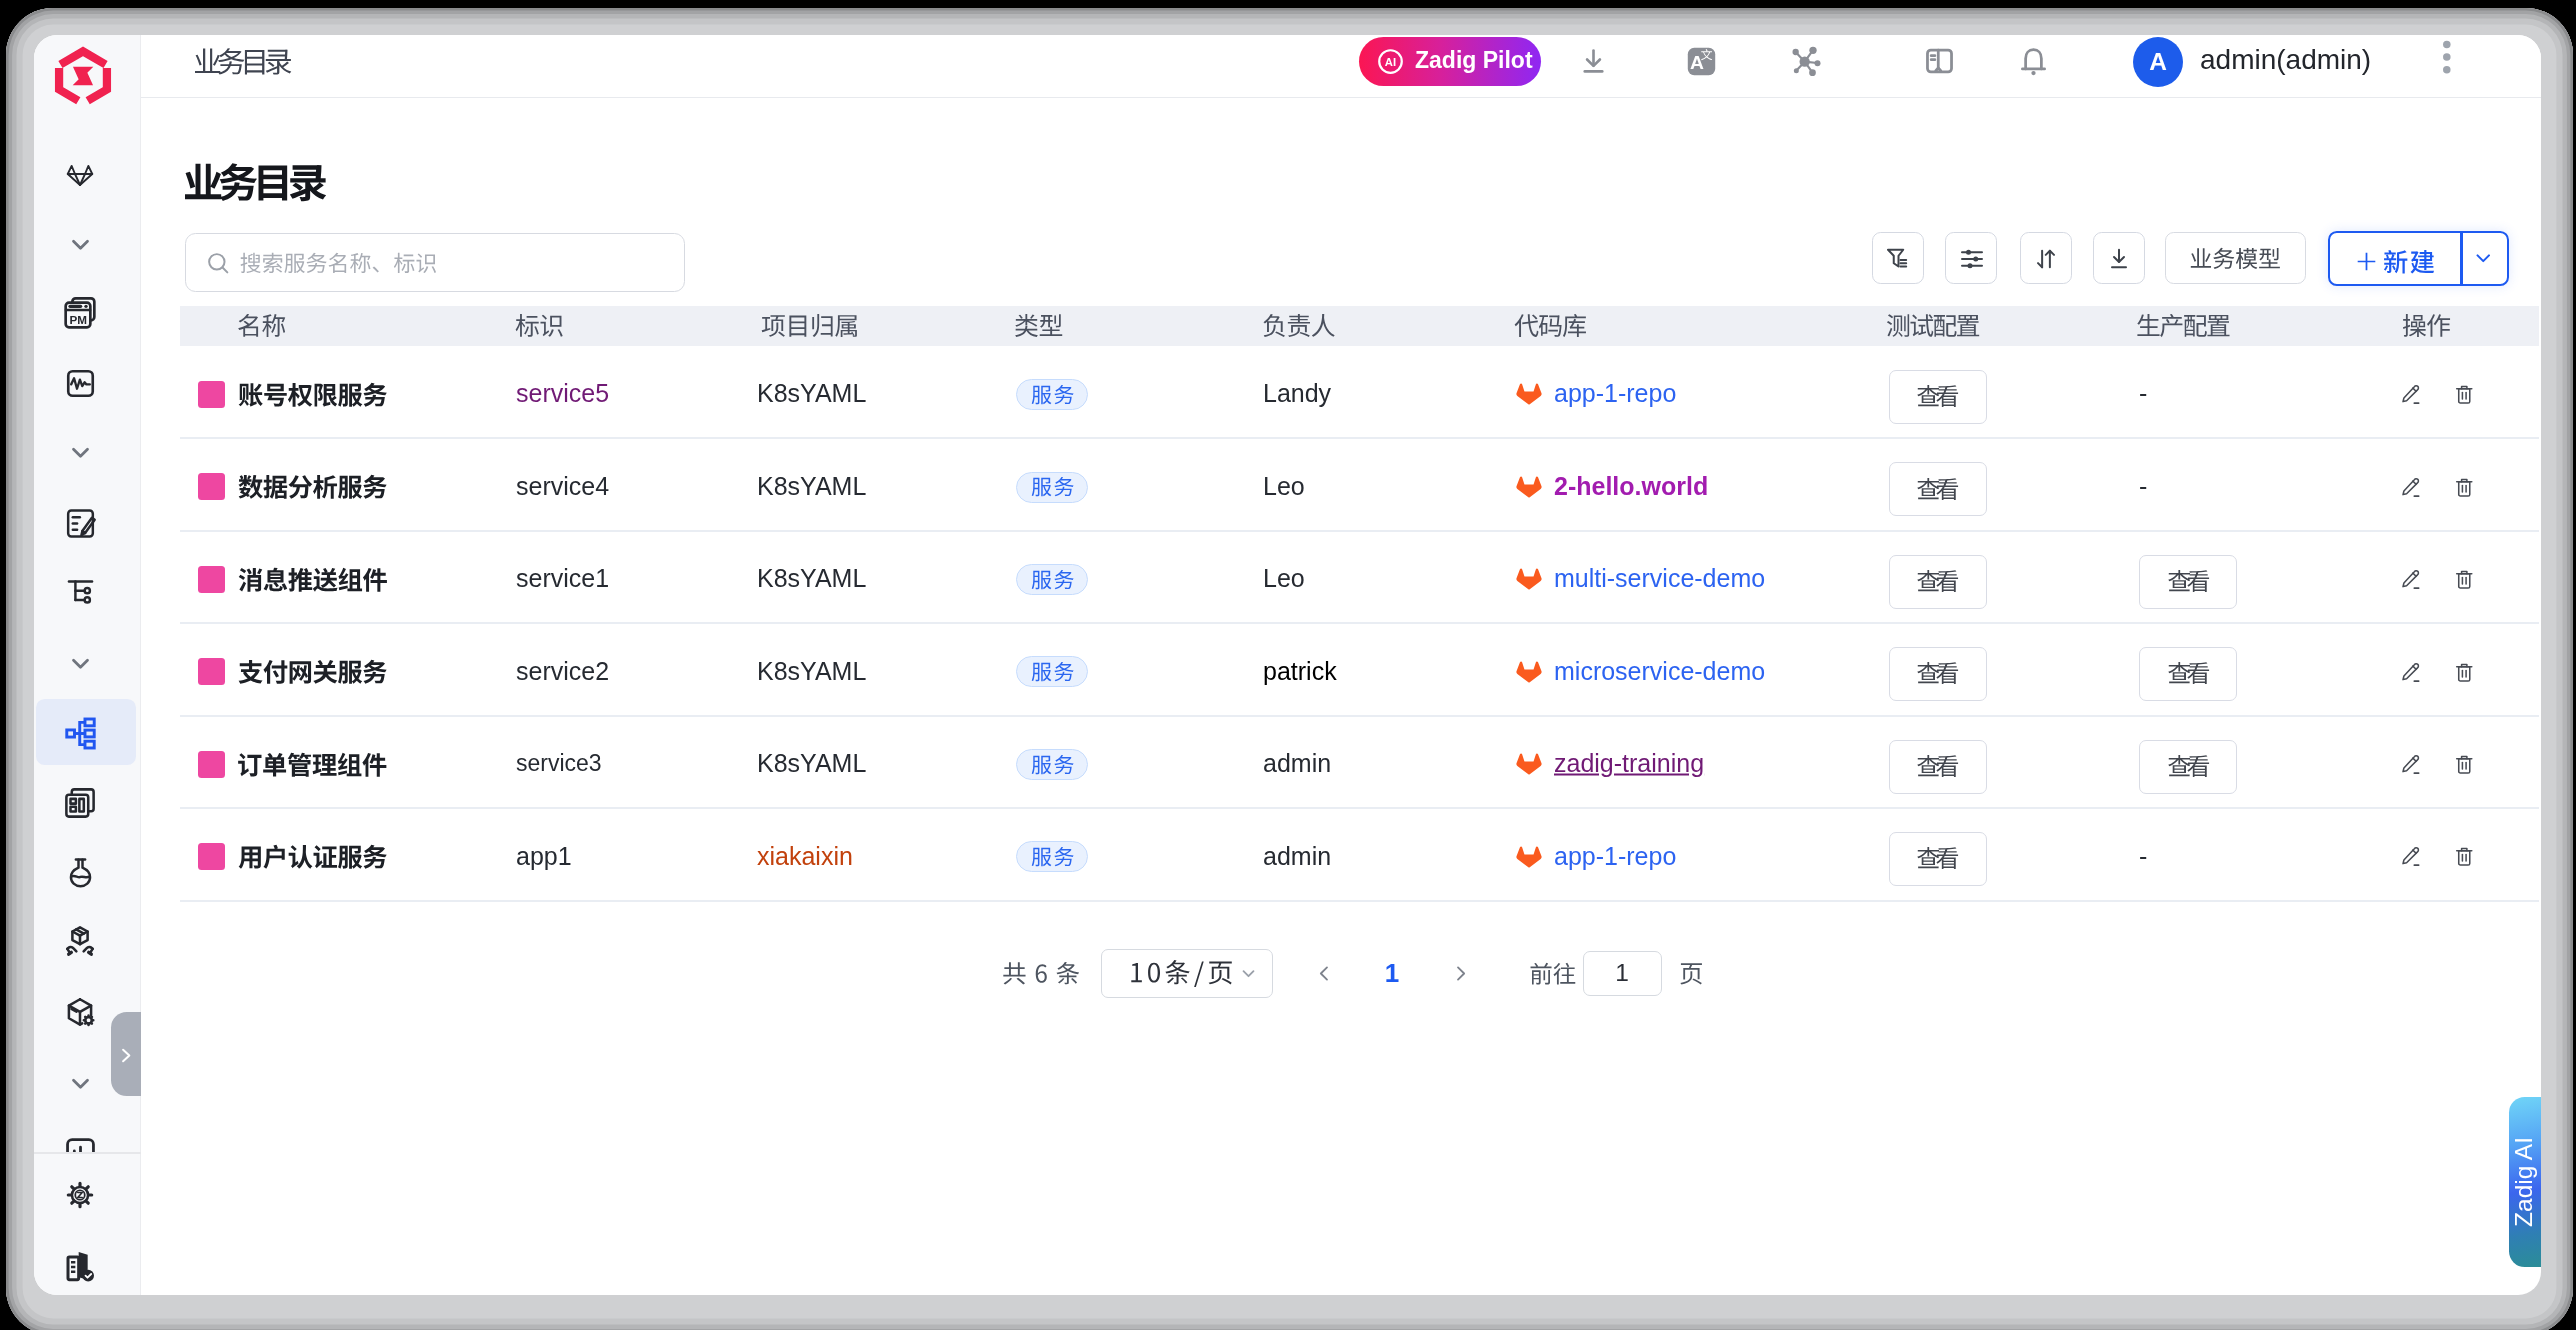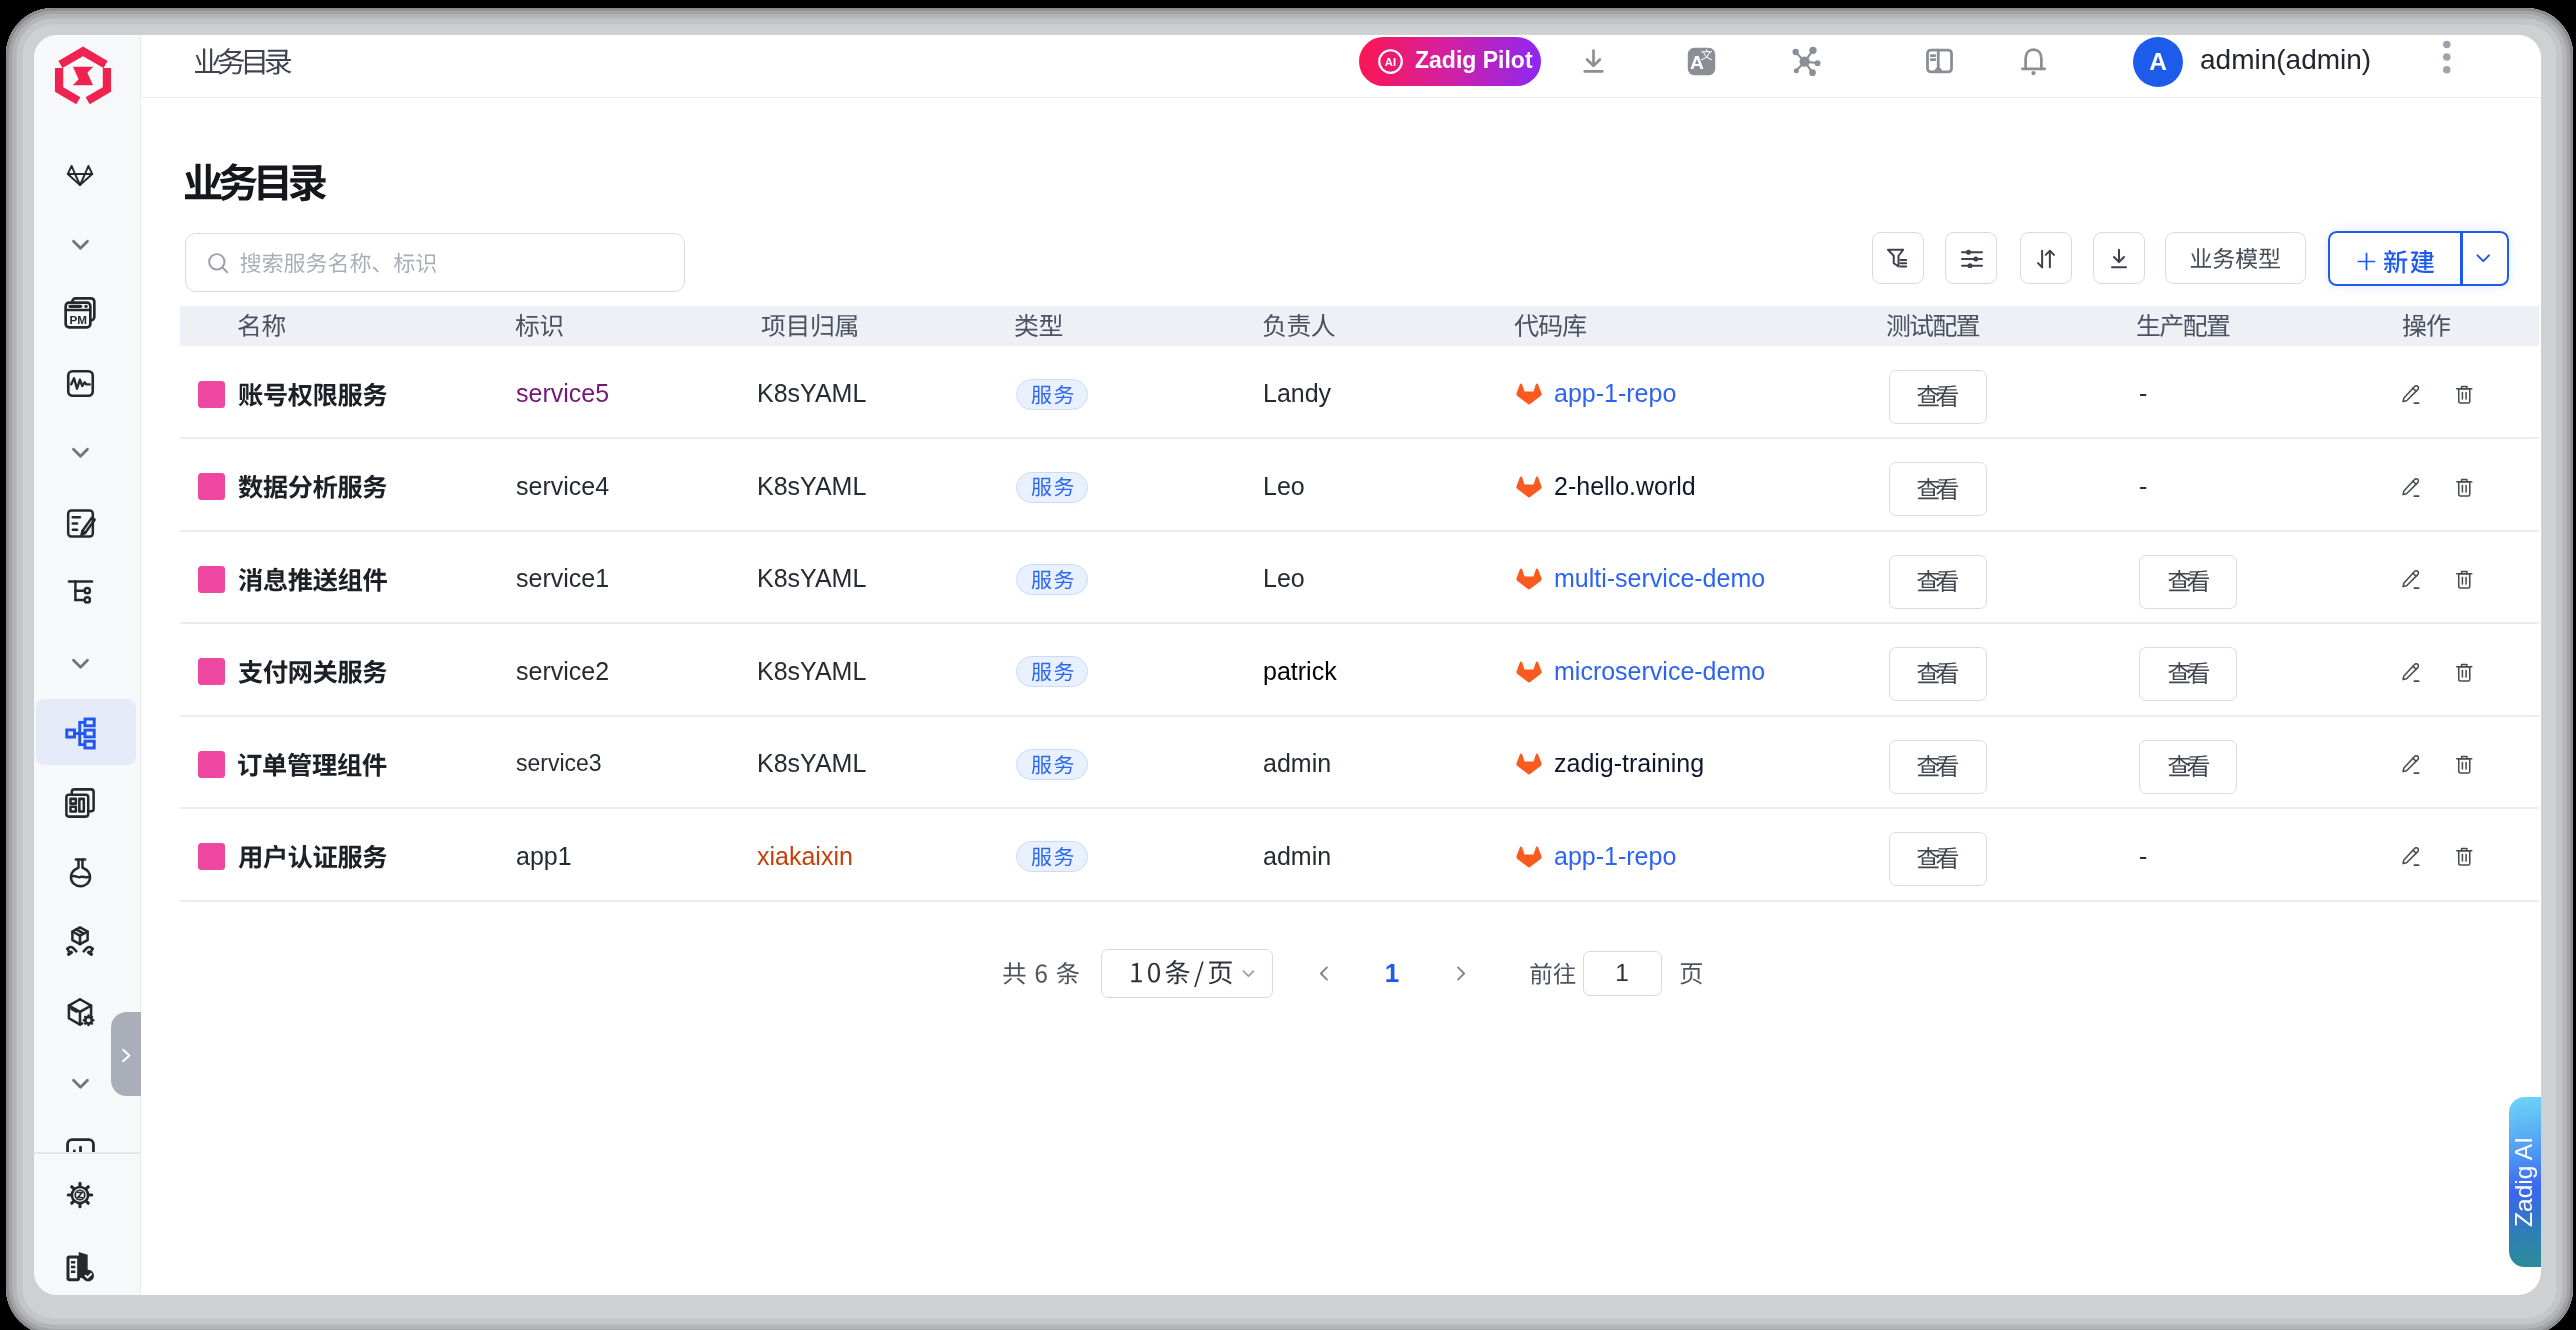--- a/index.html
+++ b/index.html
@@ -363,21 +363,21 @@
 <span class="abs t" style="left:482px;top:452px;font-size:25px;color:#262a31;font-weight:400;transform:translateY(-54%);">service4</span>
 <span class="abs t" style="left:723px;top:452px;font-size:25px;color:#262a31;font-weight:400;transform:translateY(-54%);">K8sYAML</span>
 <div class="abs" style="left:982px;top:437px;width:72px;height:31px;background:#e9f1fe;border:1.7px solid #c6dcfd;border-radius:15.7px"></div>
 <svg class="abs" style="left:997px;top:441px" width="63" height="30" viewBox="0 0 72 34">
       <path fill="#2a66f0" d="M2.6 1.8V10.5C2.6 14 2.4 18.8 0.8 22.2C1.2 22.4 2 22.8 2.3 23.1C3.4 20.8 3.9 17.8 4.1 14.9H7.9V20.9C7.9 21.2 7.8 21.3 7.4 21.3C7.1 21.3 6.1 21.3 5 21.3C5.3 21.8 5.5 22.6 5.5 23C7.2 23 8.1 23 8.7 22.7C9.4 22.4 9.6 21.9 9.6 20.9V1.8ZM4.2 3.5H7.9V7.5H4.2ZM4.2 9.1H7.9V13.2H4.2C4.2 12.2 4.2 11.3 4.2 10.5ZM20.6 11.7C20.1 13.8 19.2 15.6 18.2 17.1C17.1 15.5 16.2 13.7 15.6 11.7ZM11.7 1.9V23H13.4V11.7H14C14.8 14.2 15.8 16.5 17.2 18.5C16.1 19.8 14.8 20.9 13.5 21.6C13.9 21.9 14.4 22.5 14.5 22.9C15.9 22.1 17.1 21.1 18.2 19.8C19.3 21.2 20.6 22.3 22.1 23.1C22.4 22.6 22.9 22 23.3 21.7C21.8 21 20.4 19.8 19.2 18.5C20.8 16.4 21.9 13.7 22.6 10.4L21.5 10L21.2 10.1H13.4V3.6H20.1V6.6C20.1 6.8 20.1 6.9 19.7 6.9C19.3 7 18 7 16.6 6.9C16.8 7.3 17.1 8 17.1 8.4C19 8.4 20.2 8.4 20.9 8.2C21.7 7.9 21.9 7.5 21.9 6.6V1.9Z M36.4 12C36.3 12.8 36.1 13.6 35.9 14.4H28.7V15.9H35.3C34 19 31.3 20.6 27 21.5C27.3 21.8 27.8 22.6 28 23C32.8 21.9 35.7 19.8 37.3 15.9H44.6C44.2 19.1 43.7 20.6 43.1 21C42.9 21.2 42.6 21.3 42.1 21.3C41.5 21.3 39.9 21.2 38.4 21.1C38.7 21.6 38.9 22.2 39 22.7C40.4 22.8 41.9 22.8 42.6 22.8C43.5 22.7 44 22.6 44.5 22.1C45.4 21.4 45.9 19.5 46.4 15.2C46.5 14.9 46.5 14.4 46.5 14.4H37.8C38 13.7 38.1 12.9 38.2 12.1ZM43.5 5C42.1 6.4 40.1 7.6 37.9 8.5C36 7.7 34.5 6.6 33.4 5.3L33.8 5ZM34.8 0.9C33.6 3 31.2 5.5 27.8 7.2C28.2 7.5 28.7 8.2 28.9 8.6C30.2 7.9 31.3 7.1 32.3 6.3C33.2 7.5 34.4 8.4 35.8 9.2C33 10.1 29.8 10.7 26.8 11C27 11.4 27.4 12.1 27.5 12.6C31 12.1 34.6 11.4 37.8 10.2C40.6 11.3 44 12 47.7 12.3C47.9 11.8 48.3 11 48.7 10.6C45.5 10.5 42.5 10 40 9.2C42.6 7.9 44.9 6.3 46.3 4.1L45.3 3.3L44.9 3.4H35.2C35.8 2.7 36.3 2 36.7 1.3Z"></path>
     </svg>
 <span class="abs t" style="left:1229px;top:452px;font-size:25px;color:#262a31;font-weight:400;transform:translateY(-54%);">Leo</span>
 <svg class="abs" style="left:1482px;top:441px" width="26" height="22" viewBox="0 0 24 20.4">
       <path fill="#fa5a1e" d="M23.6,9.6 L20.3,1 C20.1,0.6 19.7,0.4 19.3,0.4 C18.9,0.4 18.5,0.7 18.4,1.1 L16.2,7.8 H7.8 L5.6,1.1 C5.5,0.7 5.1,0.4 4.7,0.4 C4.3,0.4 3.9,0.6 3.7,1 L0.4,9.6 C0.1,10.5 0.4,11.5 1.2,12.1 L11.4,19.7 C11.8,20 12.3,20 12.7,19.7 L22.8,12.1 C23.6,11.5 23.9,10.5 23.6,9.6 Z"></path>
     </svg>
-<span class="abs t" style="left:1520px;top:452px;font-size:25px;color:#0f172a;font-weight:400;transform:translateY(-54%);">2-hello.world</span>
+<span class="abs t" style="left:1520px;top:452px;font-size:25px;color:#a21caf;font-weight:700;transform:translateY(-54%);">2-hello.world</span>
 <div class="abs" style="left:1855px;top:427px;width:98px;height:54px;border:1.7px solid #d9dce5;border-radius:7px"></div>
     <svg class="abs" style="left:1882px;top:442px" width="72" height="33" viewBox="0 0 82 38">
       <path fill="#42464e" d="M8.1 18.2H19.2V20.5H8.1ZM8.1 14.5H19.2V16.8H8.1ZM6.1 13V22H21.4V13ZM2 23.6V25.5H25.6V23.6ZM12.7 1.1V4.6H1.6V6.4H10.4C8.1 9 4.4 11.4 1 12.5C1.4 12.9 2 13.7 2.3 14.2C6.1 12.7 10.1 9.8 12.7 6.5V12.2H14.7V6.5C17.2 9.7 21.3 12.6 25.1 14C25.4 13.4 26 12.6 26.5 12.3C23 11.2 19.3 8.9 16.9 6.4H26V4.6H14.7V1.1Z M31.2 18.3H43.2V20.2H31.2ZM31.2 16.9V15H43.2V16.9ZM31.2 21.7H43.2V23.7H31.2ZM44.8 1.3C40.4 2.2 32.1 2.6 25.4 2.7C25.6 3.1 25.7 3.8 25.8 4.3C28.2 4.3 30.7 4.2 33.3 4.1C33.1 4.7 32.9 5.4 32.7 6H25.7V7.6H32.1C31.8 8.3 31.5 9 31.2 9.7H23.7V11.4H30.3C28.5 14.3 26.2 16.9 23 18.6C23.5 19.1 24.1 19.8 24.3 20.3C26.2 19.1 27.9 17.8 29.3 16.2V26.5H31.2V25.4H43.2V26.5H45.3V13.3H31.5C31.9 12.7 32.3 12.1 32.6 11.4H48V9.7H33.5C33.8 9 34.1 8.3 34.4 7.6H46.4V6H35L35.6 4C39.6 3.7 43.4 3.4 46.1 2.8Z"></path>
     </svg>
 <span class="abs t" style="left:2105px;top:452px;font-size:25px;color:#262a31;font-weight:400;transform:translateY(-54%);">-</span>
 <svg class="abs" style="left:2364px;top:440px" width="24.5" height="24.5" viewBox="0 0 24 24">
 <g stroke="#474b53" stroke-width="1.5" fill="none" stroke-linecap="round" stroke-linejoin="round">
 <path d="M16,4.6 C16.9,3.5 18.5,3.4 19.4,4.3 C20.3,5.2 20.2,6.8 19.1,7.7 L8.4,18.3 L4.9,19.2 L5.8,15.7 Z"></path>
 <path d="M14.6,6 L17.7,9.1"></path>
         <path d="M15.9,20.7 H20.3"></path>
@@ -480,21 +480,21 @@
 <span class="abs t" style="left:482px;top:729px;font-size:23px;color:#262a31;font-weight:400;transform:translateY(-54%);">service3</span>
 <span class="abs t" style="left:723px;top:729px;font-size:25px;color:#262a31;font-weight:400;transform:translateY(-54%);">K8sYAML</span>
 <div class="abs" style="left:982px;top:714px;width:72px;height:31px;background:#e9f1fe;border:1.7px solid #c6dcfd;border-radius:15.7px"></div>
 <svg class="abs" style="left:997px;top:719px" width="63" height="30" viewBox="0 0 72 34">
       <path fill="#2a66f0" d="M2.6 1.8V10.5C2.6 14 2.4 18.8 0.8 22.2C1.2 22.4 2 22.8 2.3 23.1C3.4 20.8 3.9 17.8 4.1 14.9H7.9V20.9C7.9 21.2 7.8 21.3 7.4 21.3C7.1 21.3 6.1 21.3 5 21.3C5.3 21.8 5.5 22.6 5.5 23C7.2 23 8.1 23 8.7 22.7C9.4 22.4 9.6 21.9 9.6 20.9V1.8ZM4.2 3.5H7.9V7.5H4.2ZM4.2 9.1H7.9V13.2H4.2C4.2 12.2 4.2 11.3 4.2 10.5ZM20.6 11.7C20.1 13.8 19.2 15.6 18.2 17.1C17.1 15.5 16.2 13.7 15.6 11.7ZM11.7 1.9V23H13.4V11.7H14C14.8 14.2 15.8 16.5 17.2 18.5C16.1 19.8 14.8 20.9 13.5 21.6C13.9 21.9 14.4 22.5 14.5 22.9C15.9 22.1 17.1 21.1 18.2 19.8C19.3 21.2 20.6 22.3 22.1 23.1C22.4 22.6 22.9 22 23.3 21.7C21.8 21 20.4 19.8 19.2 18.5C20.8 16.4 21.9 13.7 22.6 10.4L21.5 10L21.2 10.1H13.4V3.6H20.1V6.6C20.1 6.8 20.1 6.9 19.7 6.9C19.3 7 18 7 16.6 6.9C16.8 7.3 17.1 8 17.1 8.4C19 8.4 20.2 8.4 20.9 8.2C21.7 7.9 21.9 7.5 21.9 6.6V1.9Z M36.4 12C36.3 12.8 36.1 13.6 35.9 14.4H28.7V15.9H35.3C34 19 31.3 20.6 27 21.5C27.3 21.8 27.8 22.6 28 23C32.8 21.9 35.7 19.8 37.3 15.9H44.6C44.2 19.1 43.7 20.6 43.1 21C42.9 21.2 42.6 21.3 42.1 21.3C41.5 21.3 39.9 21.2 38.4 21.1C38.7 21.6 38.9 22.2 39 22.7C40.4 22.8 41.9 22.8 42.6 22.8C43.5 22.7 44 22.6 44.5 22.1C45.4 21.4 45.9 19.5 46.4 15.2C46.5 14.9 46.5 14.4 46.5 14.4H37.8C38 13.7 38.1 12.9 38.2 12.1ZM43.5 5C42.1 6.4 40.1 7.6 37.9 8.5C36 7.7 34.5 6.6 33.4 5.3L33.8 5ZM34.8 0.9C33.6 3 31.2 5.5 27.8 7.2C28.2 7.5 28.7 8.2 28.9 8.6C30.2 7.9 31.3 7.1 32.3 6.3C33.2 7.5 34.4 8.4 35.8 9.2C33 10.1 29.8 10.7 26.8 11C27 11.4 27.4 12.1 27.5 12.6C31 12.1 34.6 11.4 37.8 10.2C40.6 11.3 44 12 47.7 12.3C47.9 11.8 48.3 11 48.7 10.6C45.5 10.5 42.5 10 40 9.2C42.6 7.9 44.9 6.3 46.3 4.1L45.3 3.3L44.9 3.4H35.2C35.8 2.7 36.3 2 36.7 1.3Z"></path>
     </svg>
 <span class="abs t" style="left:1229px;top:729px;font-size:25px;color:#262a31;font-weight:400;transform:translateY(-54%);">admin</span>
 <svg class="abs" style="left:1482px;top:718px" width="26" height="22" viewBox="0 0 24 20.4">
       <path fill="#fa5a1e" d="M23.6,9.6 L20.3,1 C20.1,0.6 19.7,0.4 19.3,0.4 C18.9,0.4 18.5,0.7 18.4,1.1 L16.2,7.8 H7.8 L5.6,1.1 C5.5,0.7 5.1,0.4 4.7,0.4 C4.3,0.4 3.9,0.6 3.7,1 L0.4,9.6 C0.1,10.5 0.4,11.5 1.2,12.1 L11.4,19.7 C11.8,20 12.3,20 12.7,19.7 L22.8,12.1 C23.6,11.5 23.9,10.5 23.6,9.6 Z"></path>
     </svg>
-<span class="abs t" style="left:1520px;top:729px;font-size:25px;color:#0f172a;font-weight:500;transform:translateY(-54%);">zadig-training</span>
+<span class="abs t" style="left:1520px;top:729px;font-size:25px;color:#701a75;font-weight:500;transform:translateY(-54%);text-decoration:underline;">zadig-training</span>
 <div class="abs" style="left:1855px;top:705px;width:98px;height:54px;border:1.7px solid #d9dce5;border-radius:7px"></div>
     <svg class="abs" style="left:1882px;top:719px" width="72" height="33" viewBox="0 0 82 38">
       <path fill="#42464e" d="M8.1 18.2H19.2V20.5H8.1ZM8.1 14.5H19.2V16.8H8.1ZM6.1 13V22H21.4V13ZM2 23.6V25.5H25.6V23.6ZM12.7 1.1V4.6H1.6V6.4H10.4C8.1 9 4.4 11.4 1 12.5C1.4 12.9 2 13.7 2.3 14.2C6.1 12.7 10.1 9.8 12.7 6.5V12.2H14.7V6.5C17.2 9.7 21.3 12.6 25.1 14C25.4 13.4 26 12.6 26.5 12.3C23 11.2 19.3 8.9 16.9 6.4H26V4.6H14.7V1.1Z M31.2 18.3H43.2V20.2H31.2ZM31.2 16.9V15H43.2V16.9ZM31.2 21.7H43.2V23.7H31.2ZM44.8 1.3C40.4 2.2 32.1 2.6 25.4 2.7C25.6 3.1 25.7 3.8 25.8 4.3C28.2 4.3 30.7 4.2 33.3 4.1C33.1 4.7 32.9 5.4 32.7 6H25.7V7.6H32.1C31.8 8.3 31.5 9 31.2 9.7H23.7V11.4H30.3C28.5 14.3 26.2 16.9 23 18.6C23.5 19.1 24.1 19.8 24.3 20.3C26.2 19.1 27.9 17.8 29.3 16.2V26.5H31.2V25.4H43.2V26.5H45.3V13.3H31.5C31.9 12.7 32.3 12.1 32.6 11.4H48V9.7H33.5C33.8 9 34.1 8.3 34.4 7.6H46.4V6H35L35.6 4C39.6 3.7 43.4 3.4 46.1 2.8Z"></path>
     </svg>
 <div class="abs" style="left:2105px;top:705px;width:98px;height:54px;border:1.7px solid #d9dce5;border-radius:7px"></div>
     <svg class="abs" style="left:2133px;top:719px" width="72" height="33" viewBox="0 0 82 38">
       <path fill="#42464e" d="M8.1 18.2H19.2V20.5H8.1ZM8.1 14.5H19.2V16.8H8.1ZM6.1 13V22H21.4V13ZM2 23.6V25.5H25.6V23.6ZM12.7 1.1V4.6H1.6V6.4H10.4C8.1 9 4.4 11.4 1 12.5C1.4 12.9 2 13.7 2.3 14.2C6.1 12.7 10.1 9.8 12.7 6.5V12.2H14.7V6.5C17.2 9.7 21.3 12.6 25.1 14C25.4 13.4 26 12.6 26.5 12.3C23 11.2 19.3 8.9 16.9 6.4H26V4.6H14.7V1.1Z M31.2 18.3H43.2V20.2H31.2ZM31.2 16.9V15H43.2V16.9ZM31.2 21.7H43.2V23.7H31.2ZM44.8 1.3C40.4 2.2 32.1 2.6 25.4 2.7C25.6 3.1 25.7 3.8 25.8 4.3C28.2 4.3 30.7 4.2 33.3 4.1C33.1 4.7 32.9 5.4 32.7 6H25.7V7.6H32.1C31.8 8.3 31.5 9 31.2 9.7H23.7V11.4H30.3C28.5 14.3 26.2 16.9 23 18.6C23.5 19.1 24.1 19.8 24.3 20.3C26.2 19.1 27.9 17.8 29.3 16.2V26.5H31.2V25.4H43.2V26.5H45.3V13.3H31.5C31.9 12.7 32.3 12.1 32.6 11.4H48V9.7H33.5C33.8 9 34.1 8.3 34.4 7.6H46.4V6H35L35.6 4C39.6 3.7 43.4 3.4 46.1 2.8Z"></path>
     </svg>
 <svg class="abs" style="left:2364px;top:717px" width="24.5" height="24.5" viewBox="0 0 24 24">
 <g stroke="#474b53" stroke-width="1.5" fill="none" stroke-linecap="round" stroke-linejoin="round">

